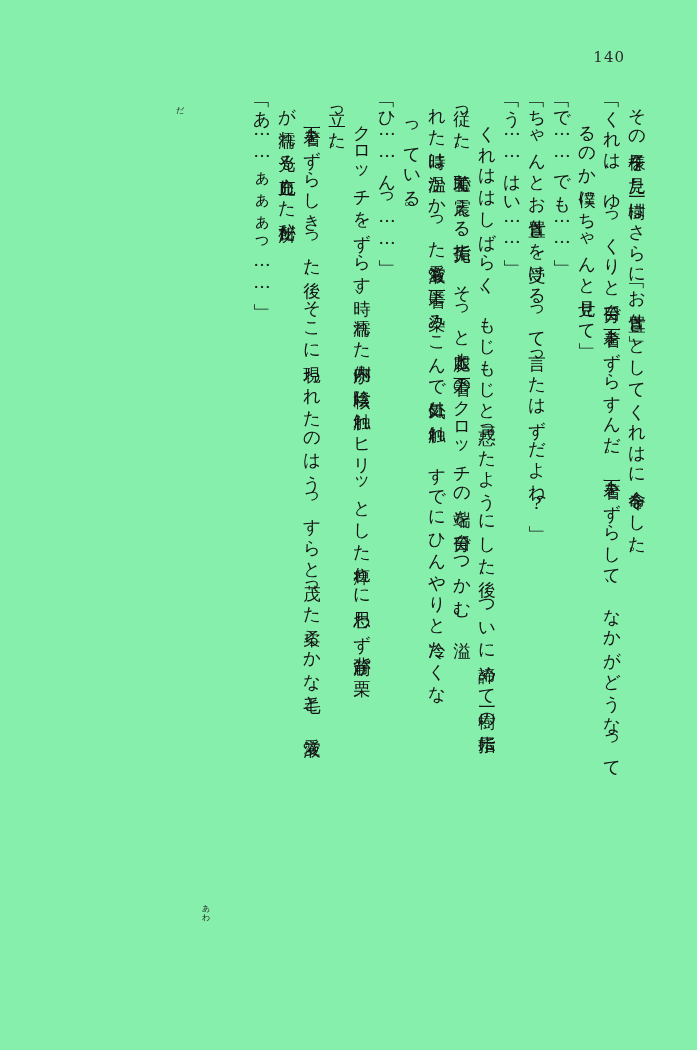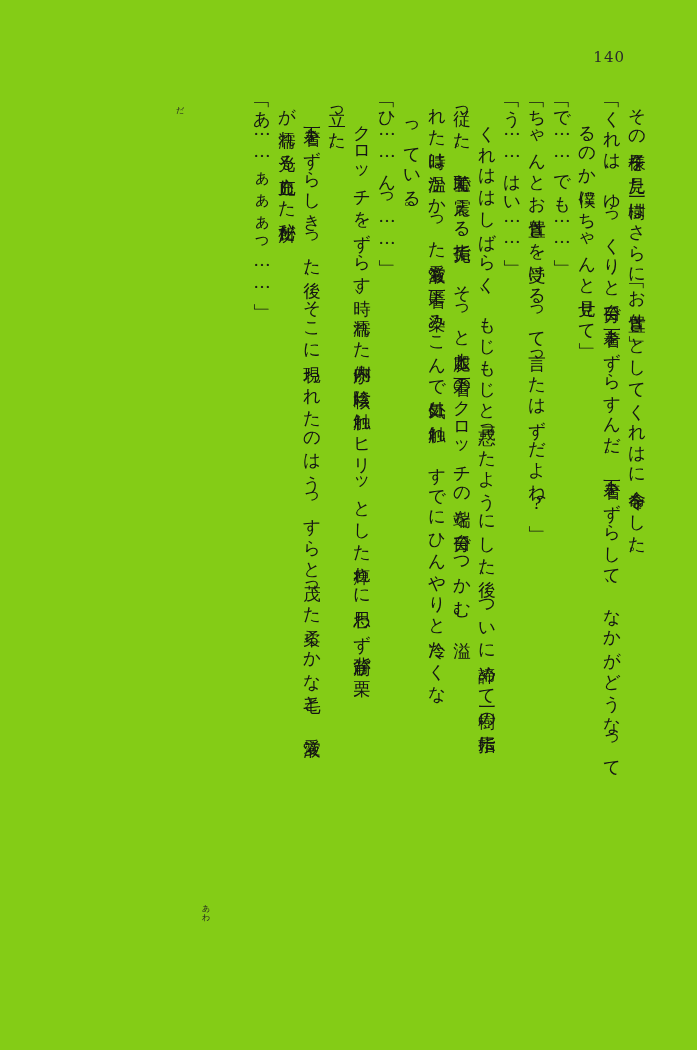--- a/index.html
+++ b/index.html
@@ -11,21 +11,21 @@
     width: 697px;
     height: 1050px;
     overflow: hidden;
     font-family: "DejaVu Serif", "Liberation Serif", serif;
     color: #1a1a1a;
   }
   .page {
     position: relative;
     width: 697px;
     height: 1050px;
-    background: #84cc16;
+    background: #86efac;
   }
   .page-number {
     position: absolute;
     top: 48px;
     right: 72px;
     font-size: 15px;
     letter-spacing: 1px;
     color: #2b2b2b;
     font-family: "DejaVu Serif", "Liberation Serif", serif;
   }

